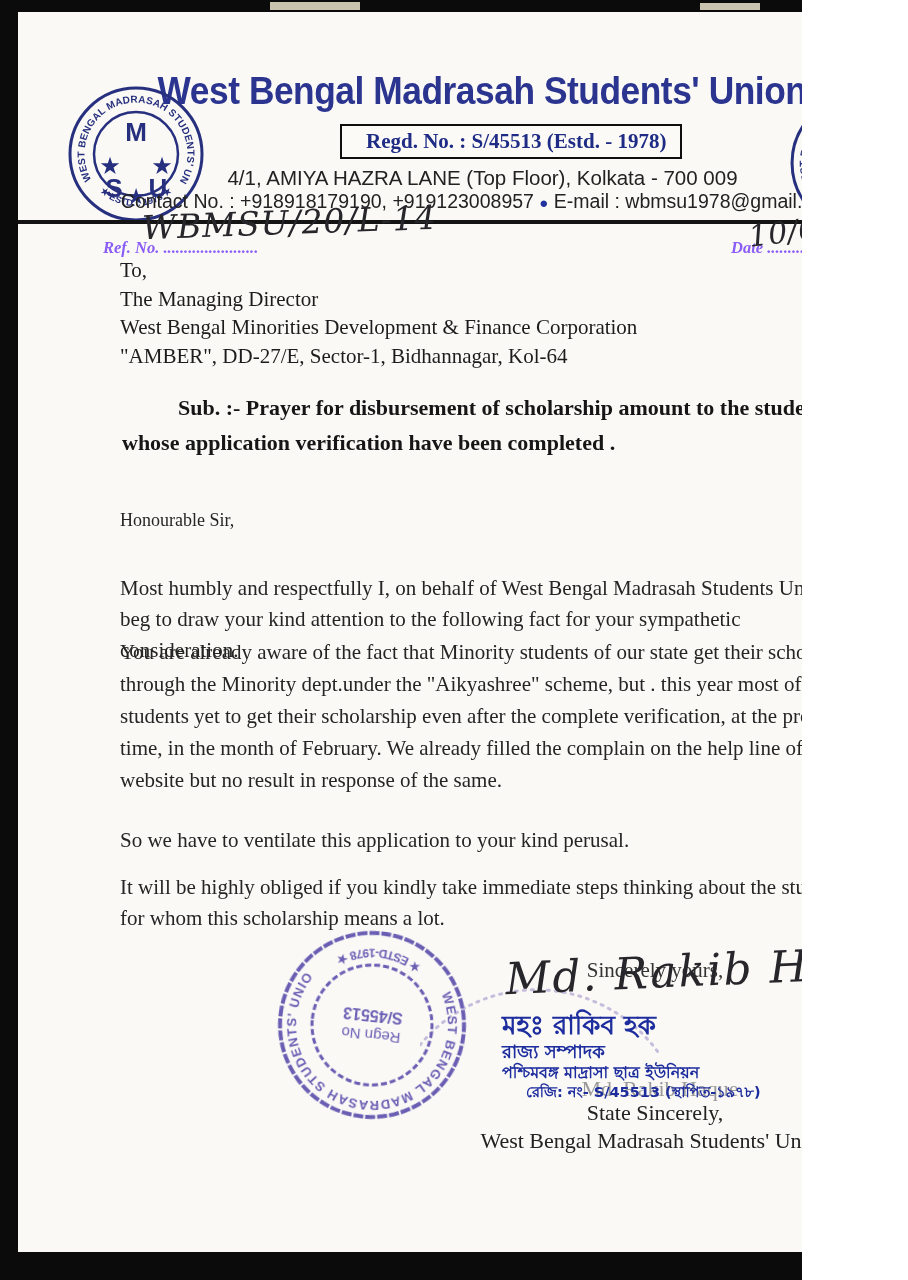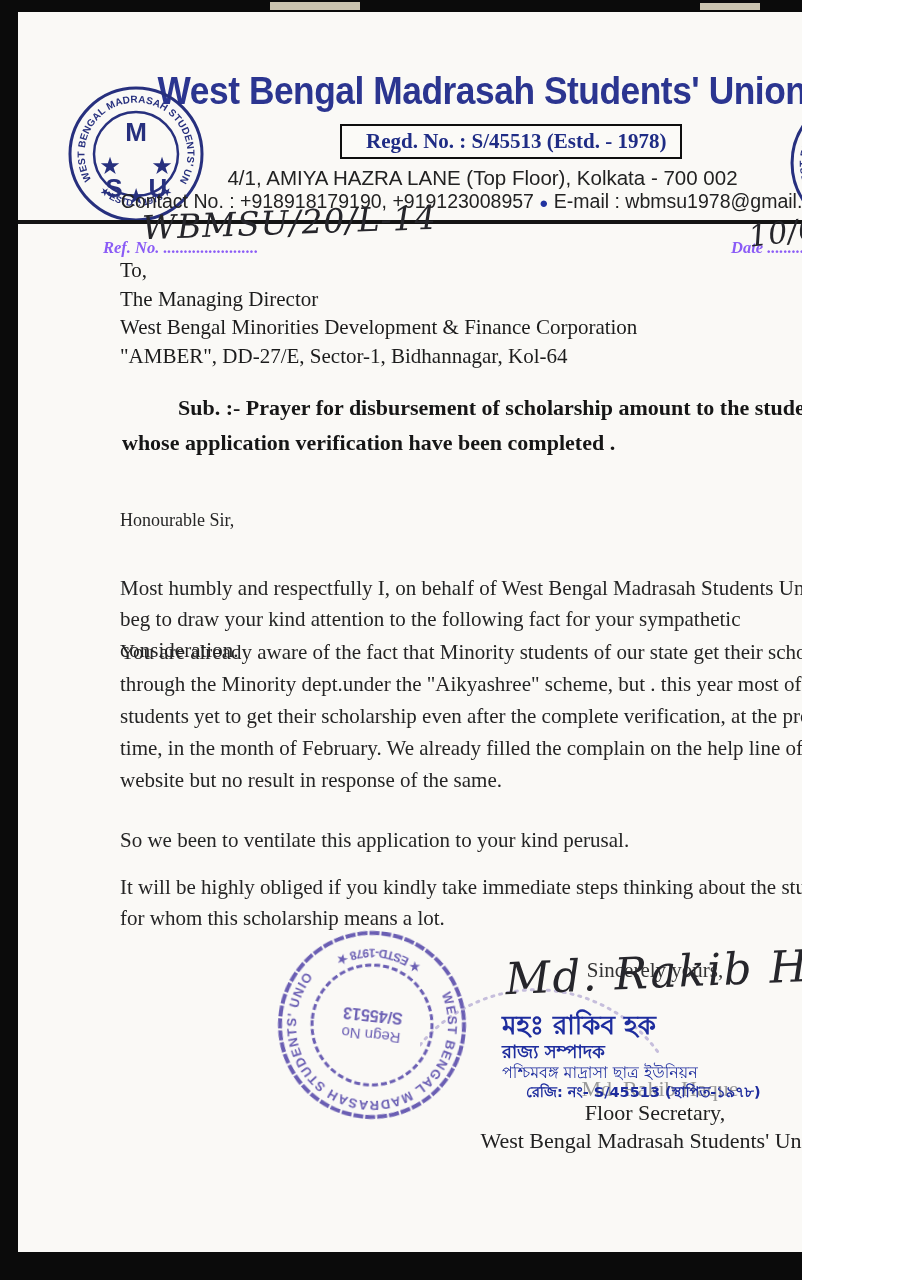--- a/index.html
+++ b/index.html
@@ -79,21 +79,21 @@
     <text x="70" y="57" font-size="26" font-weight="bold" fill="#27307e" text-anchor="middle">M</text>
     <text x="44" y="90" font-size="24" fill="#27307e" text-anchor="middle">★</text>
     <text x="96" y="90" font-size="24" fill="#27307e" text-anchor="middle">★</text>
     <text x="48" y="113" font-size="26" font-weight="bold" fill="#27307e" text-anchor="middle">S</text>
     <text x="92" y="113" font-size="26" font-weight="bold" fill="#27307e" text-anchor="middle">U</text>
     <text x="70" y="120" font-size="22" fill="#27307e" text-anchor="middle">★</text>
   </svg>
 
   <div class="abs regd-box" style="left:340px;top:124px;padding-left:24px;">Regd. No. : S/45513 (Estd. - 1978)</div>
 
-  <div class="abs addr" style="left:110px;top:166px;width:745px;">4/1, AMIYA HAZRA LANE (Top Floor), Kolkata - 700 002</div>
+  <div class="abs addr" style="left:110px;top:166px;width:745px;">4/1, AMIYA HAZRA LANE (Top Floor), Kolkata - 700 009</div>
 
   <div class="abs contact" style="left:95px;top:190px;width:770px;">
     <span>Contact No. : +918918179190, +919123008957</span>
     <span style="color:#2233a0;font-size:15px;">●</span>
     <span>E-mail : wbmsu1978@gmail.com</span>
   </div>
 
   <div class="abs rule" style="left:0;top:220px;width:908px;"></div>
 
   <div class="abs reflabel" style="left:103px;top:238px;">Ref. No. .......................</div>
@@ -107,21 +107,21 @@
     <div>The Managing Director</div>
     <div>West Bengal Minorities Development &amp; Finance Corporation</div>
     <div>"AMBER", DD-27/E, Sector-1, Bidhannagar, Kol-64</div>
   </div>
 
   <div class="abs subject" style="left:122px;top:390px;">Sub. :- Prayer for disbursement of  scholarship amount to the students whose application  verification have been completed .</div>
 
   <div class="abs bodytxt" style="left:120px;top:510px;font-size:18px;">Honourable Sir,</div>
   <div class="abs bodytxt lh31" style="left:120px;top:541px;margin-top:32px;">Most humbly and respectfully I, on behalf of West Bengal Madrasah Students Union, beg to draw your kind attention to the following fact for your sympathetic consideration.</div>
   <div class="abs bodytxt lh32" style="left:120px;top:636px;">You are already aware of the fact that Minority students of our state get their scholarship through the Minority dept.under the "Aikyashree" scheme, but . this year most of the students yet to get their scholarship even after the complete verification, at the proper time, in the month of February. We already filled the complain on the help line of the website but no result in response of the same.</div>
-  <div class="abs bodytxt" style="left:120px;top:828px;">So we been to ventilate this application to your kind perusal.</div>
+  <div class="abs bodytxt" style="left:120px;top:828px;">So we have to ventilate this application to your kind perusal.</div>
   <div class="abs bodytxt lh31" style="left:120px;top:872px;">It will be highly obliged if you kindly take immediate steps thinking about the students for whom this scholarship means a lot.</div>
 
   <svg class="abs" style="left:420px;top:915px;" width="240" height="170" viewBox="0 0 240 170">
     <path d="M 0,130 A 150,150 0 0 1 240,140" fill="none" stroke="rgba(99,81,172,.35)" stroke-width="3" stroke-dasharray="2 6" stroke-linecap="round"></path>
   </svg>
 
   <div class="abs stamp-wrap" style="left:272px;top:925px;width:200px;height:200px;">
     <svg width="200" height="200" viewBox="0 0 200 200">
       <defs>
         <path id="stampTop" d="M 34.2,138 A 76,76 0 1 1 165.8,138"></path>
@@ -144,24 +144,24 @@
 
   <div class="abs hand" style="left:505px;top:944px;font-size:44px;transform:rotate(-2.5deg);letter-spacing:2px;">Md. Rakib Hoque</div>
 
   <div class="abs hand" style="left:842px;top:995px;font-size:27px;transform:rotate(-55deg);transform-origin:top left;">10/06/20</div>
   <div class="abs" style="left:820px;top:1076px;width:80px;height:3px;background:#26262b;transform:rotate(-10deg);"></div>
 
   <div class="abs" style="left:515px;top:1076px;width:290px;text-align:center;font-size:22px;color:#9a9a9a;">Md. Rakib Haque</div>
 
   <div class="abs bn" style="left:502px;top:1005px;width:305px;font-size:26px;font-weight:bold;">মহঃ রাকিব হক</div>
   <div class="abs bn" style="left:502px;top:1038px;width:305px;font-size:18px;font-weight:bold;">রাজ্য সম্পাদক</div>
-  <div class="abs bn" style="left:502px;top:1060px;width:305px;font-size:16px;font-weight:normal;">পশ্চিমবঙ্গ মাদ্রাসা ছাত্র ইউনিয়ন</div>
+  <div class="abs bn" style="left:502px;top:1060px;width:305px;font-size:16px;font-weight:bold;">পশ্চিমবঙ্গ মাদ্রাসা ছাত্র ইউনিয়ন</div>
   <div class="abs bn" style="left:526px;top:1081px;width:305px;font-size:14.5px;font-weight:bold;">রেজি: নং- S/45513 (স্থাপিত-১৯৭৮)</div>
 
-  <div class="abs" style="left:505px;top:1100px;width:300px;text-align:center;font-size:22px;color:#222;">Floor Secretary,</div>
+  <div class="abs" style="left:505px;top:1100px;width:300px;text-align:center;font-size:22px;color:#222;">State Sincerely,</div>
   <div class="abs" style="left:420px;top:1128px;width:470px;text-align:center;font-size:22px;color:#222;">West Bengal Madrasah Students' Union</div>
 
   <div class="edge" style="left:0;top:0;width:908px;height:12px;"></div>
   <div class="edge-patch" style="left:270px;top:2px;width:90px;height:8px;"></div>
   <div class="edge-patch" style="left:700px;top:3px;width:60px;height:7px;"></div>
   <div class="edge" style="left:0;top:1252px;width:908px;height:28px;"></div>
   <div class="edge" style="left:0;top:0;width:18px;height:1280px;"></div>
   <div class="edge" style="left:896px;top:0;width:12px;height:1280px;"></div>
 
 </div>

